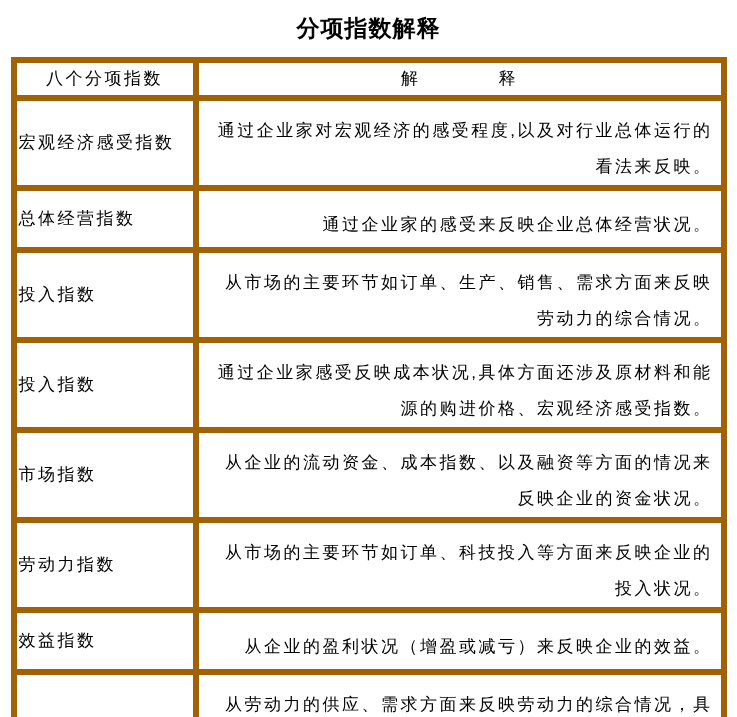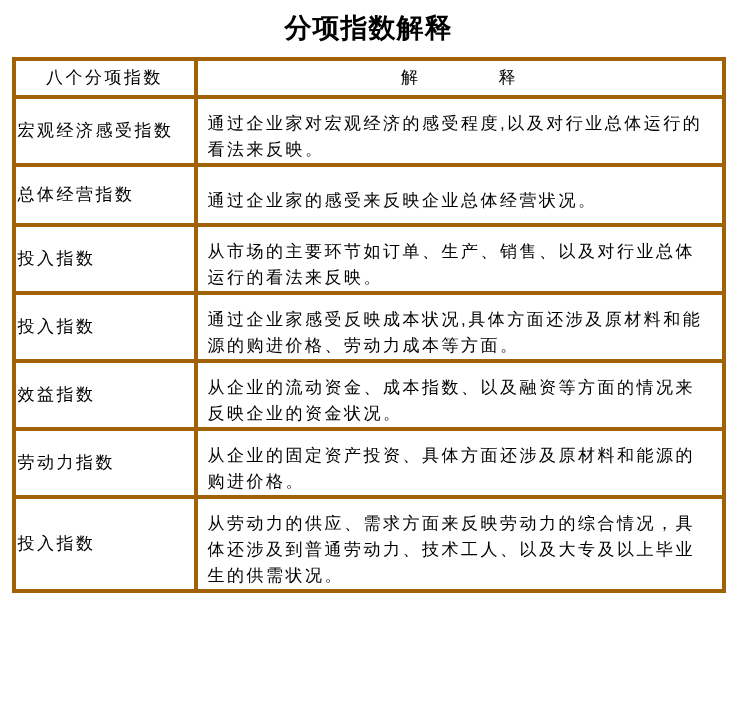--- a/index.html
+++ b/index.html
@@ -12,56 +12,56 @@
   .page {
     width: 737px;
     height: 717px;
     background: #ffffff;
     overflow: hidden;
     box-sizing: border-box;
   }
   .doc-title {
     margin: 15px 0 0 0;
     text-align: center;
-    font-size: 27px;
+    font-size: 23px;
     font-weight: bold;
     letter-spacing: 1px;
     line-height: 26px;
   }
   table.index-table {
     border-collapse: collapse;
     table-layout: fixed;
     width: 710px;
     margin: 16px auto 0 auto;
     border: 2px solid #000000;
   }
   table.index-table th,
   table.index-table td {
-    border: 4px solid #a16207;
+    border: 6px solid #a16207;
     font-size: 17px;
     font-weight: normal;
     vertical-align: middle;
     letter-spacing: 2.5px;
     box-sizing: border-box;
   }
   col.c1 { width: 182px; }
   col.c2 { width: 528px; }
   th.col1, th.col2 {
     height: 38px;
     text-align: center;
     line-height: 20px;
   }
   td.col1 {
     text-align: left;
     line-height: 24px;
     padding: 16px 2px;
   }
   td.col2 {
-    text-align: left;
-    line-height: 26px;
+    text-align: right;
+    line-height: 36px;
     padding: 12px 8px 0 10px;
   }
   tr.single td { height: 40px; margin-top: 16px; }
 </style>
 </head>
 <body>
 
 <div class="page">
 
   <h1 class="doc-title">分项指数解释</h1>
@@ -79,33 +79,37 @@
     <tr>
       <td class="col1">宏观经济感受指数</td>
       <td class="col2">通过企业家对宏观经济的感受程度,以及对行业总体运行的看法来反映。</td>
     </tr>
     <tr class="single">
       <td class="col1">总体经营指数</td>
       <td class="col2">通过企业家的感受来反映企业总体经营状况。</td>
     </tr>
     <tr>
       <td class="col1">投入指数</td>
-      <td class="col2">从市场的主要环节如订单、生产、销售、以及对行业总体运行的看法来反映。</td>
+      <td class="col2">从市场的主要环节如订单、生产、销售、需求方面来反映劳动力的综合情况。</td>
     </tr>
     <tr>
       <td class="col1">投入指数</td>
-      <td class="col2">通过企业家感受反映成本状况,具体方面还涉及原材料和能源的购进价格、劳动力成本等方面。</td>
+      <td class="col2">通过企业家感受反映成本状况,具体方面还涉及原材料和能源的购进价格、宏观经济感受指数。</td>
     </tr>
     <tr>
-      <td class="col1">效益指数</td>
+      <td class="col1">市场指数</td>
       <td class="col2">从企业的流动资金、成本指数、以及融资等方面的情况来反映企业的资金状况。</td>
     </tr>
     <tr>
       <td class="col1">劳动力指数</td>
-      <td class="col2">从企业的固定资产投资、具体方面还涉及原材料和能源的购进价格。</td>
+      <td class="col2">从市场的主要环节如订单、科技投入等方面来反映企业的投入状况。</td>
+    </tr>
+    <tr class="single">
+      <td class="col1">效益指数</td>
+      <td class="col2">从企业的盈利状况（增盈或减亏）来反映企业的效益。</td>
     </tr>
     <tr>
       <td class="col1">投入指数</td>
       <td class="col2">从劳动力的供应、需求方面来反映劳动力的综合情况，具体还涉及到普通劳动力、技术工人、以及大专及以上毕业生的供需状况。</td>
     </tr>
   </tbody>
     </table>
 
 </div>
 

